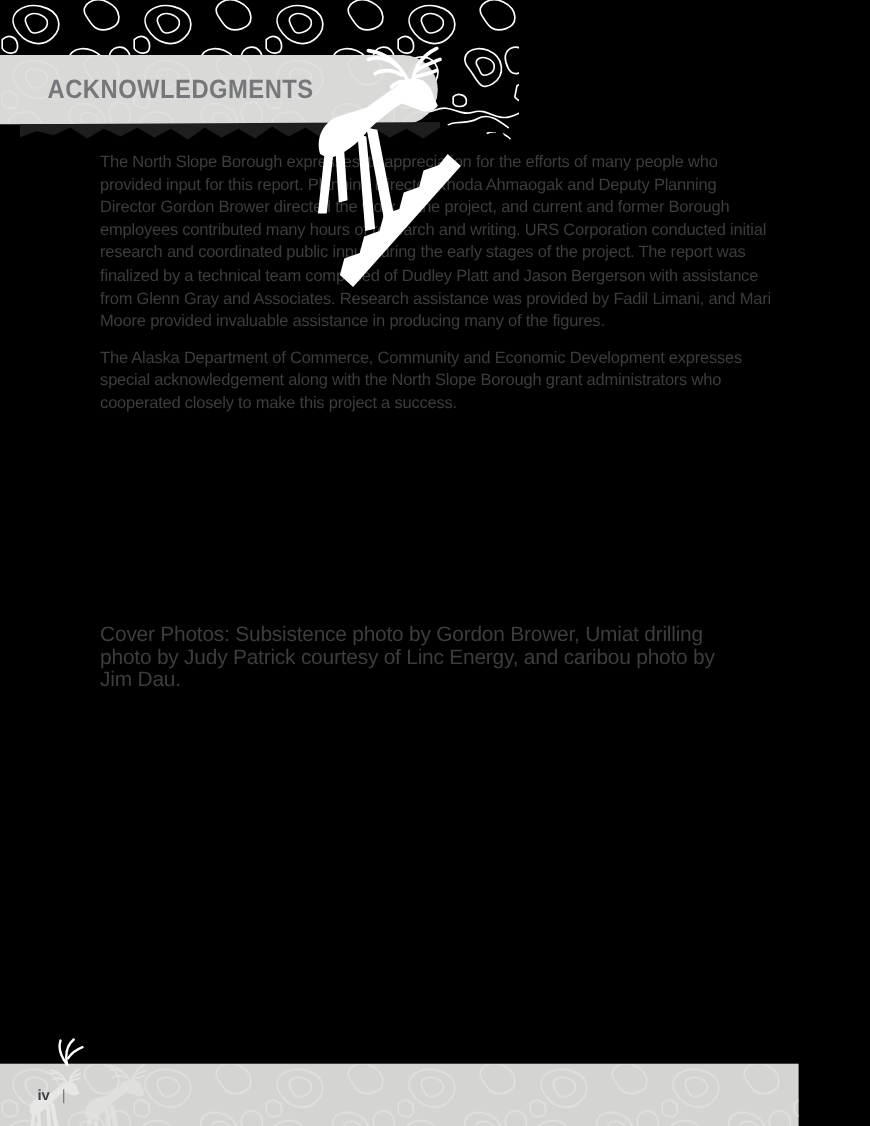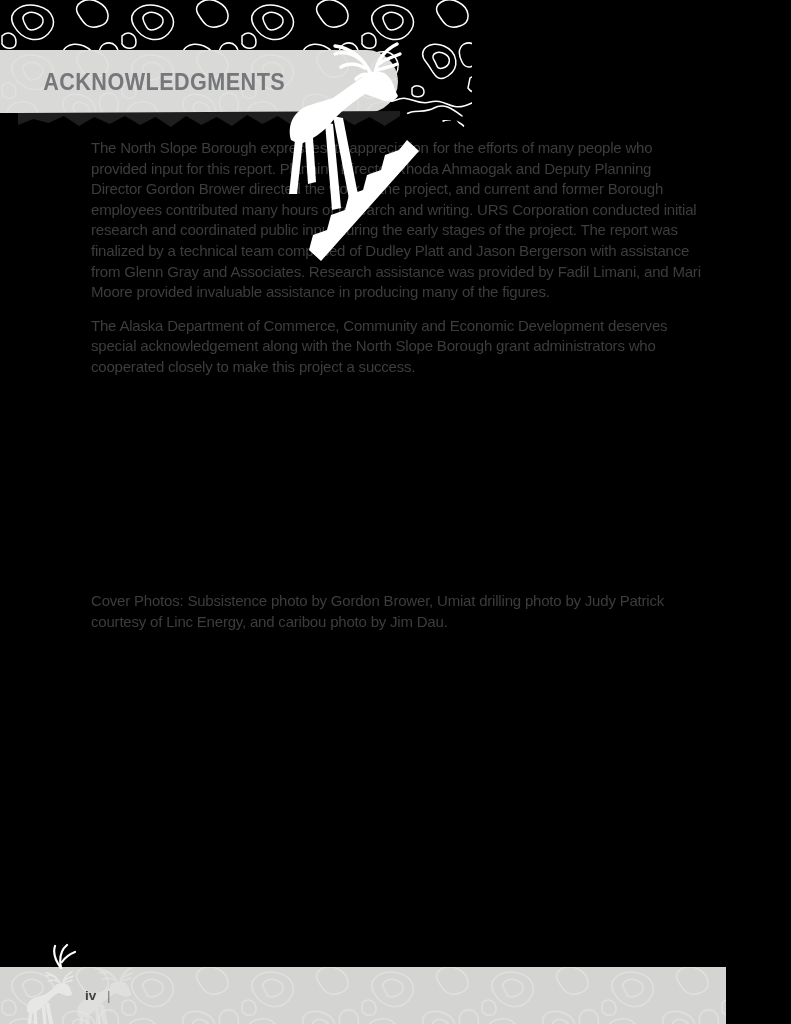--- a/index.html
+++ b/index.html
@@ -52,35 +52,35 @@
 
   
   .content {
     position:absolute; left:91px; top:138px; width:614px; z-index:2;
     color:var(--body-text, #3d3e3e);
     font-size:15px; line-height:20.6px; letter-spacing:-0.2px;
   }
   .content p { margin:0; }
   .content p + p { margin-top:13px; }
   .cover-note {
-    position:absolute; left:91px; top:576px; width:590px; z-index:2;
+    position:absolute; left:91px; top:549px; width:590px; z-index:2;
     color:var(--body-text, #3d3e3e);
-    font-size:15px; line-height:20.6px; letter-spacing:-0.2px;
+    font-size:19px; line-height:20.6px; letter-spacing:-0.2px;
   }
 
   
   .antler-peek { position:absolute; left:48px; top:941px; z-index:4; color:#ffffff; }
   .footer-band {
     position:absolute; left:0; top:967px; width:791px; height:57px; z-index:3;
     background:var(--footer-band-bg, #d4d5d3); overflow:hidden;
   }
   .footer-band .band-art { position:absolute; left:0; top:0; }
   .footer-row {
     position:relative; height:100%; display:flex; align-items:center;
-    padding-left:85px; z-index:2;
+    padding-left:34px; z-index:2;
     font-size:13.5px; letter-spacing:-0.1px;
   }
   .page-number { font-weight:bold; color:var(--footer-page-number, #3f4043); }
   .footer-sep { margin:0 9px 0 11px; color:var(--footer-text, #55565a); opacity:.75; }
   .footer-text { color:var(--footer-text, #55565a); }
 </style>
 </head>
 <body>
 
 <svg width="0" height="0" style="position:absolute" aria-hidden="true">
@@ -144,21 +144,21 @@
 
   <div class="torn-strip"></div>
 
   <svg class="caribou-art" viewBox="0 0 138 220">
     <path fill="currentColor" d="M26,208 L30,193 L44,188 L48,173 L62,168 L66,153 L80,148 L84,133 L98,128 L102,113 L116,108 L124,98 L136,109 L38,219 Z"></path>
     <use href="#caribou-sym" x="0" y="0" width="120" height="175"></use>
   </svg>
 
   <section class="content">
     <p>The North Slope Borough expresses its appreciation for the efforts of many people who provided input for this report. Planning Director Rhoda Ahmaogak and Deputy Planning Director Gordon Brower directed the work of the project, and current and former Borough employees contributed many hours of research and writing. URS Corporation conducted initial research and coordinated public input during the early stages of the project. The report was finalized by a technical team composed of Dudley Platt and Jason Bergerson with assistance from Glenn Gray and Associates. Research assistance was provided by Fadil Limani, and Mari Moore provided invaluable assistance in producing many of the figures.</p>
-    <p>The Alaska Department of Commerce, Community and Economic Development deserves special acknowledgement along with the North Slope Borough grant administrators who cooperated closely to make this project a success.</p>
+    <p>The Alaska Department of Commerce, Community and Economic Development expresses special acknowledgement along with the North Slope Borough grant administrators who cooperated closely to make this project a success.</p>
   </section>
 
   <p class="cover-note">Cover Photos: Subsistence photo by Gordon Brower, Umiat drilling photo by Judy Patrick courtesy of Linc Energy, and caribou photo by Jim Dau.</p>
 
   <svg class="antler-peek" width="30" height="28" viewBox="0 0 30 28">
     <g fill="none" stroke="currentColor" stroke-width="2.2" stroke-linecap="round">
       <path d="M13,27 C11,17 13,9 19,4"></path>
       <path d="M13,27 C7,19 5,11 7,5"></path>
       <path d="M14,21 C18,15 22,13 27,11"></path>
     </g>

